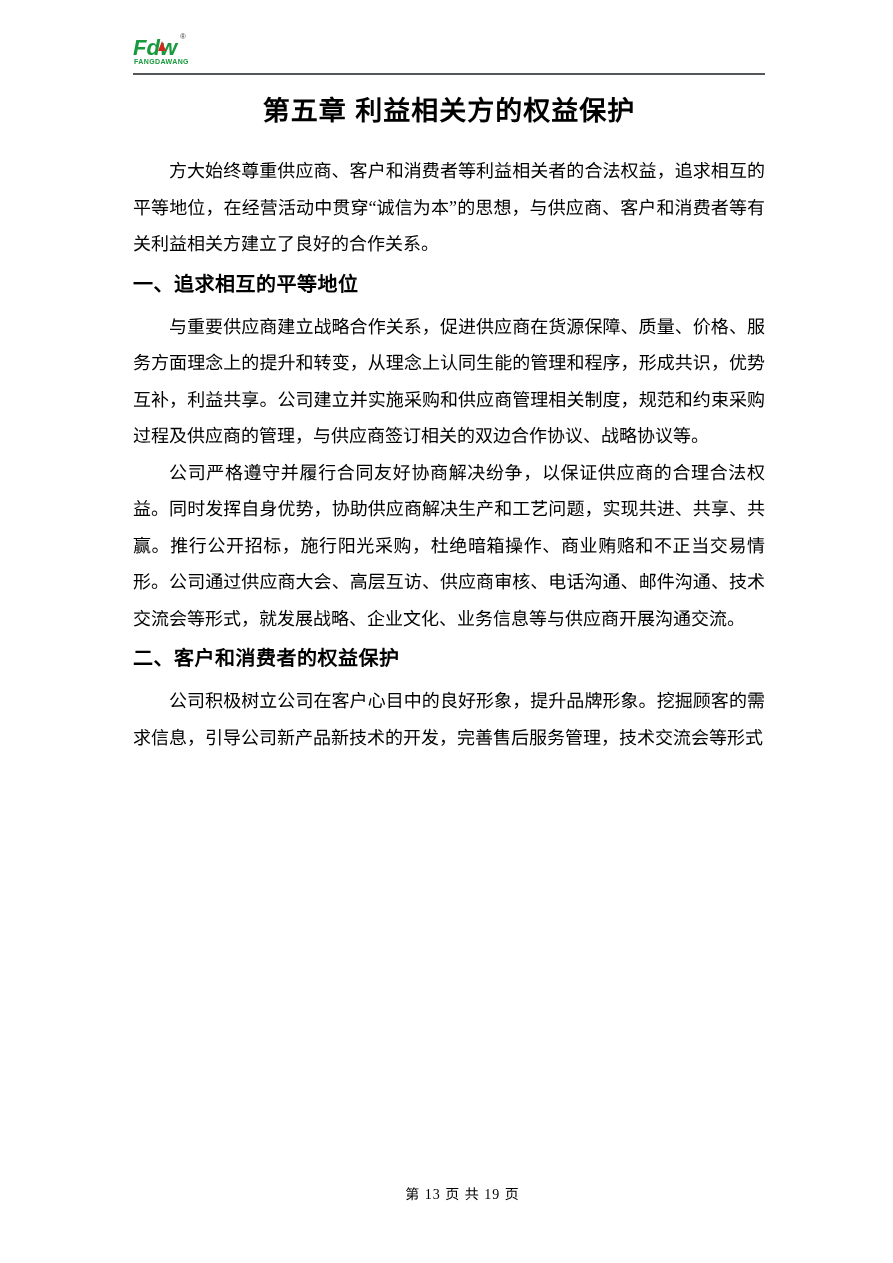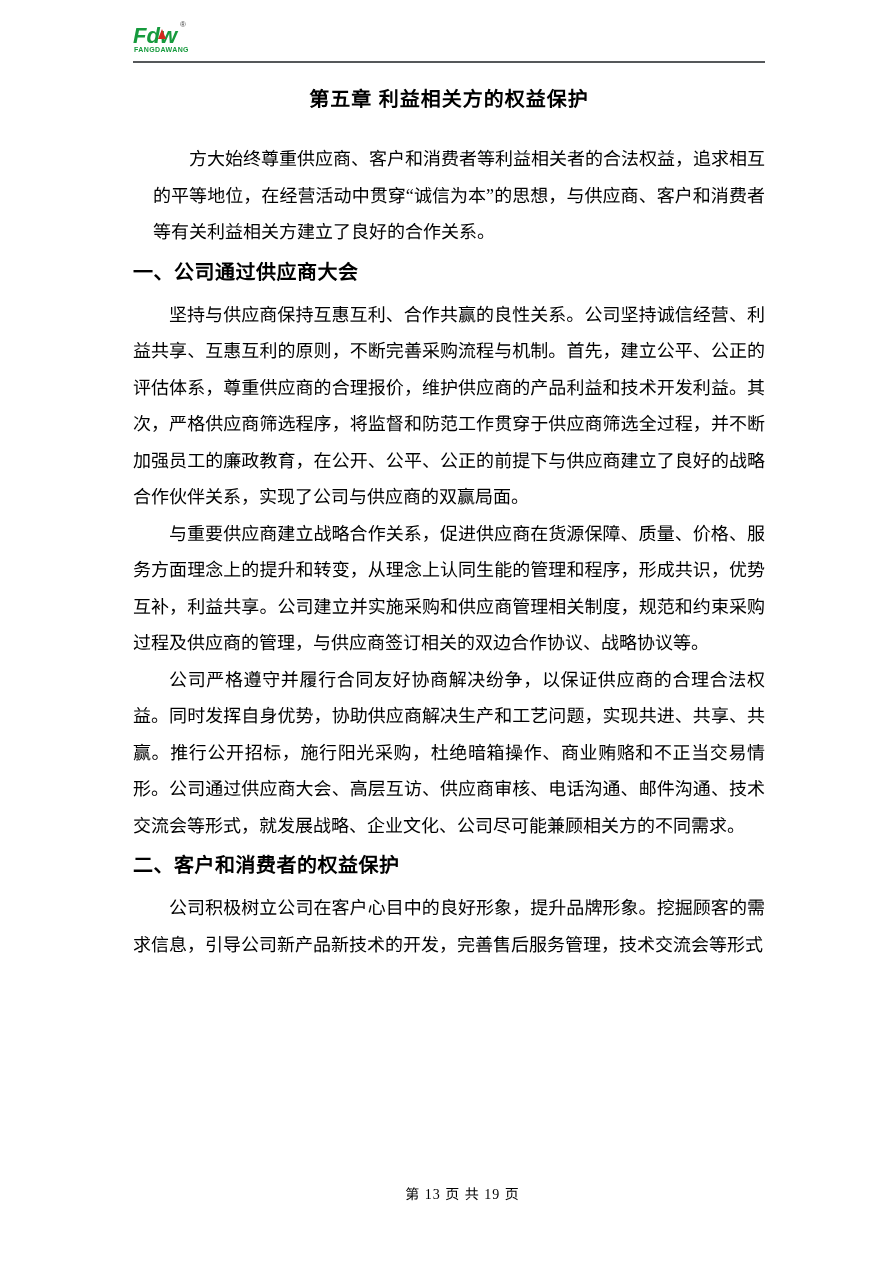--- a/index.html
+++ b/index.html
@@ -18,21 +18,21 @@
     font-family: "Liberation Serif", "DejaVu Serif", serif;
   }
   .content {
     position: absolute;
     left: 133px;
     top: 0;
     width: 632px;
   }
   
   .header {
-    padding-top: 20px;
+    padding-top: 32px;
   }
   .header-row {
     display: flex;
     justify-content: space-between;
     align-items: flex-end;
     height: 38px;
   }
   .logo {
     position: relative;
     width: 80px;
@@ -69,37 +69,36 @@
   }
   .header-rule {
     margin-top: 3px;
     border-bottom: 2.5px solid #55585a;
   }
   
   .chapter-title {
     margin: 16px 0 0 0;
     font-family: "Liberation Sans", sans-serif;
     font-weight: bold;
-    font-size: 20px;
+    font-size: 27px;
     line-height: 40px;
     text-align: center;
     letter-spacing: 1px;
   }
   
   .body-text p {
     margin: 0;
     font-size: 18px;
     line-height: 36.5px;
     text-align: justify;
     text-justify: inter-ideograph;
     text-indent: 2em;
   }
   .body-text p.first-para {
     margin-top: 22px;
-    margin-left: 20px;
   }
   .body-text h2 {
     margin: 6px 0 10px 0;
     font-family: "Liberation Sans", sans-serif;
     font-weight: bold;
     font-size: 20px;
     line-height: 30px;
     letter-spacing: 0.5px;
   }
   
@@ -132,24 +131,23 @@
         </div>
       </div>
       <div class="header-rule"></div>
     </div>
 
     <h1 class="chapter-title">第五章 利益相关方的权益保护</h1>
 
     <div class="body-text">
       <p class="first-para">方大始终尊重供应商、客户和消费者等利益相关者的合法权益，追求相互的平等地位，在经营活动中贯穿“诚信为本”的思想，与供应商、客户和消费者等有关利益相关方建立了良好的合作关系。</p>
 
-      <h2>一、公司通过供应商大会</h2>
-      <p>坚持与供应商保持互惠互利、合作共赢的良性关系。公司坚持诚信经营、利益共享、互惠互利的原则，不断完善采购流程与机制。首先，建立公平、公正的评估体系，尊重供应商的合理报价，维护供应商的产品利益和技术开发利益。其次，严格供应商筛选程序，将监督和防范工作贯穿于供应商筛选全过程，并不断加强员工的廉政教育，在公开、公平、公正的前提下与供应商建立了良好的战略合作伙伴关系，实现了公司与供应商的双赢局面。</p>
+      <h2>一、追求相互的平等地位</h2>
       <p>与重要供应商建立战略合作关系，促进供应商在货源保障、质量、价格、服务方面理念上的提升和转变，从理念上认同生能的管理和程序，形成共识，优势互补，利益共享。公司建立并实施采购和供应商管理相关制度，规范和约束采购过程及供应商的管理，与供应商签订相关的双边合作协议、战略协议等。</p>
-      <p>公司严格遵守并履行合同友好协商解决纷争，以保证供应商的合理合法权益。同时发挥自身优势，协助供应商解决生产和工艺问题，实现共进、共享、共赢。推行公开招标，施行阳光采购，杜绝暗箱操作、商业贿赂和不正当交易情形。公司通过供应商大会、高层互访、供应商审核、电话沟通、邮件沟通、技术交流会等形式，就发展战略、企业文化、公司尽可能兼顾相关方的不同需求。</p>
+      <p>公司严格遵守并履行合同友好协商解决纷争，以保证供应商的合理合法权益。同时发挥自身优势，协助供应商解决生产和工艺问题，实现共进、共享、共赢。推行公开招标，施行阳光采购，杜绝暗箱操作、商业贿赂和不正当交易情形。公司通过供应商大会、高层互访、供应商审核、电话沟通、邮件沟通、技术交流会等形式，就发展战略、企业文化、业务信息等与供应商开展沟通交流。</p>
 
       <h2>二、客户和消费者的权益保护</h2>
       <p>公司积极树立公司在客户心目中的良好形象，提升品牌形象。挖掘顾客的需求信息，引导公司新产品新技术的开发，完善售后服务管理，技术交流会等形式</p>
     </div>
   </div>
 
   <div class="footer">
     <span>第 13 页 共 19 页</span>
   </div>
 </div>

